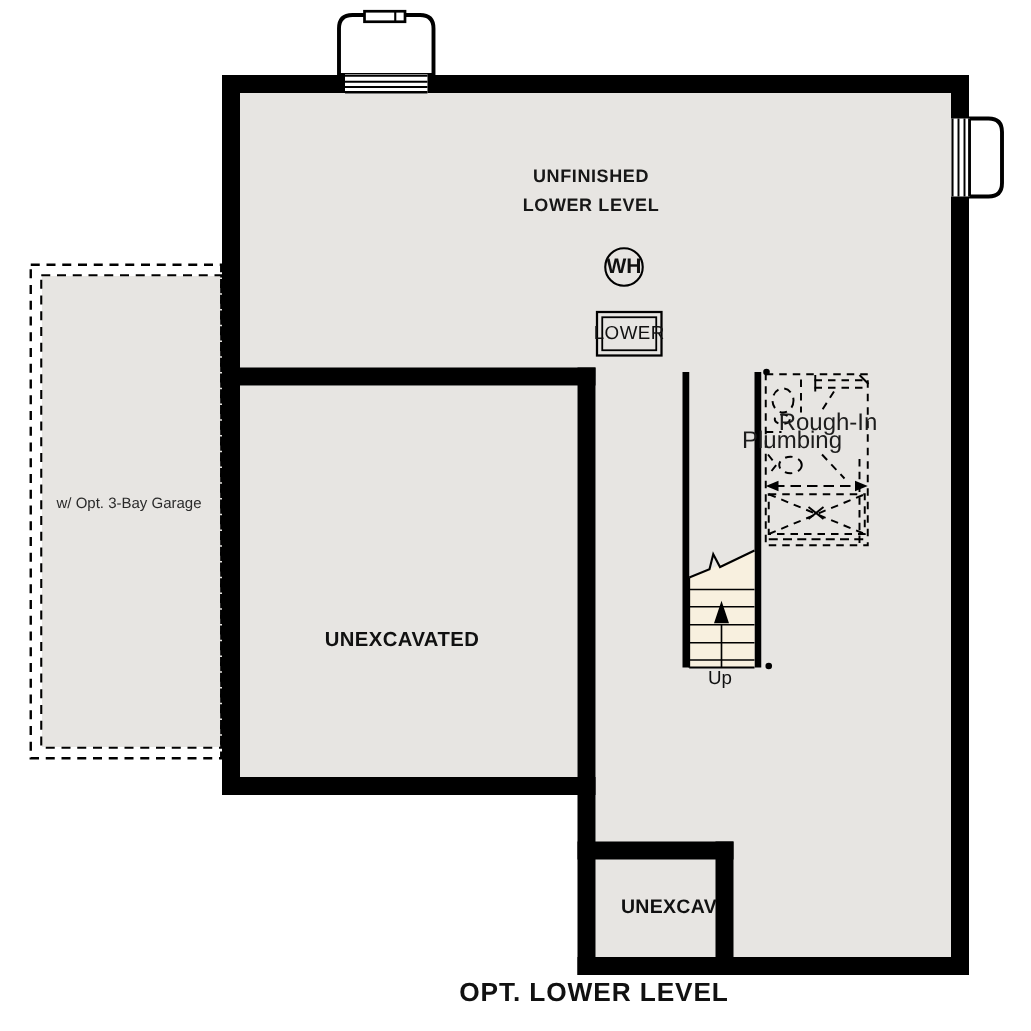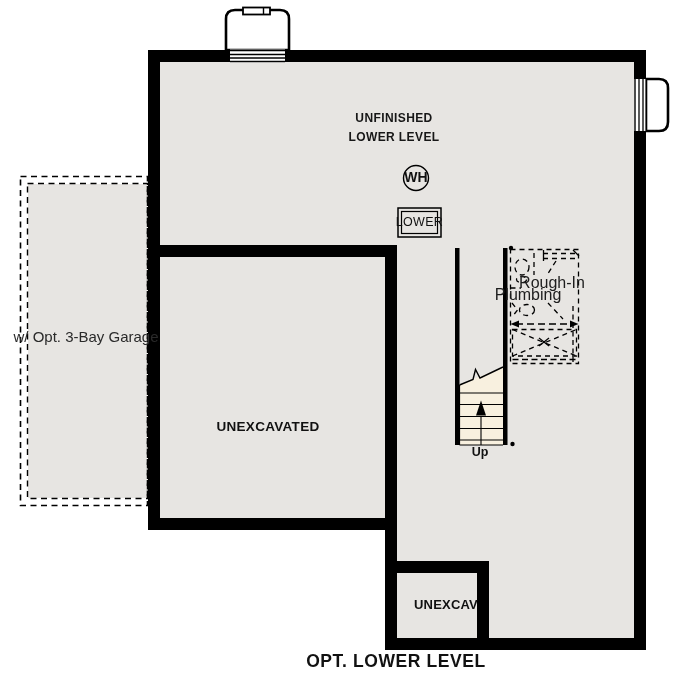--- a/index.html
+++ b/index.html
@@ -40,42 +40,42 @@
     font-size: 13.5px;
     font-weight: bold;
     letter-spacing: 0.3px;
   }
   .lbl-unexcav {
     font-size: 13px;
     font-weight: bold;
     letter-spacing: 0.2px;
   }
   .lbl-garage {
-    font-size: 15px;
+    font-size: 10px;
     font-weight: normal;
     color: #2a2a2a;
   }
   .lbl-wh {
     font-size: 14px;
     font-weight: bold;
   }
   .lbl-furn {
     font-size: 12.5px;
     font-weight: normal;
     letter-spacing: 0.3px;
   }
   .lbl-plumbing {
     font-size: 16px;
     font-weight: normal;
     color: #1d1d1d;
     line-height: 1.15;
   }
   .lbl-up {
     font-size: 12.5px;
-    font-weight: bold;
+    font-weight: normal;
   }
   .lbl-plan-title {
     font-size: 17.5px;
     font-weight: bold;
     letter-spacing: 0.6px;
     color: #111111;
   }
 </style>
 </head>
 <body>

